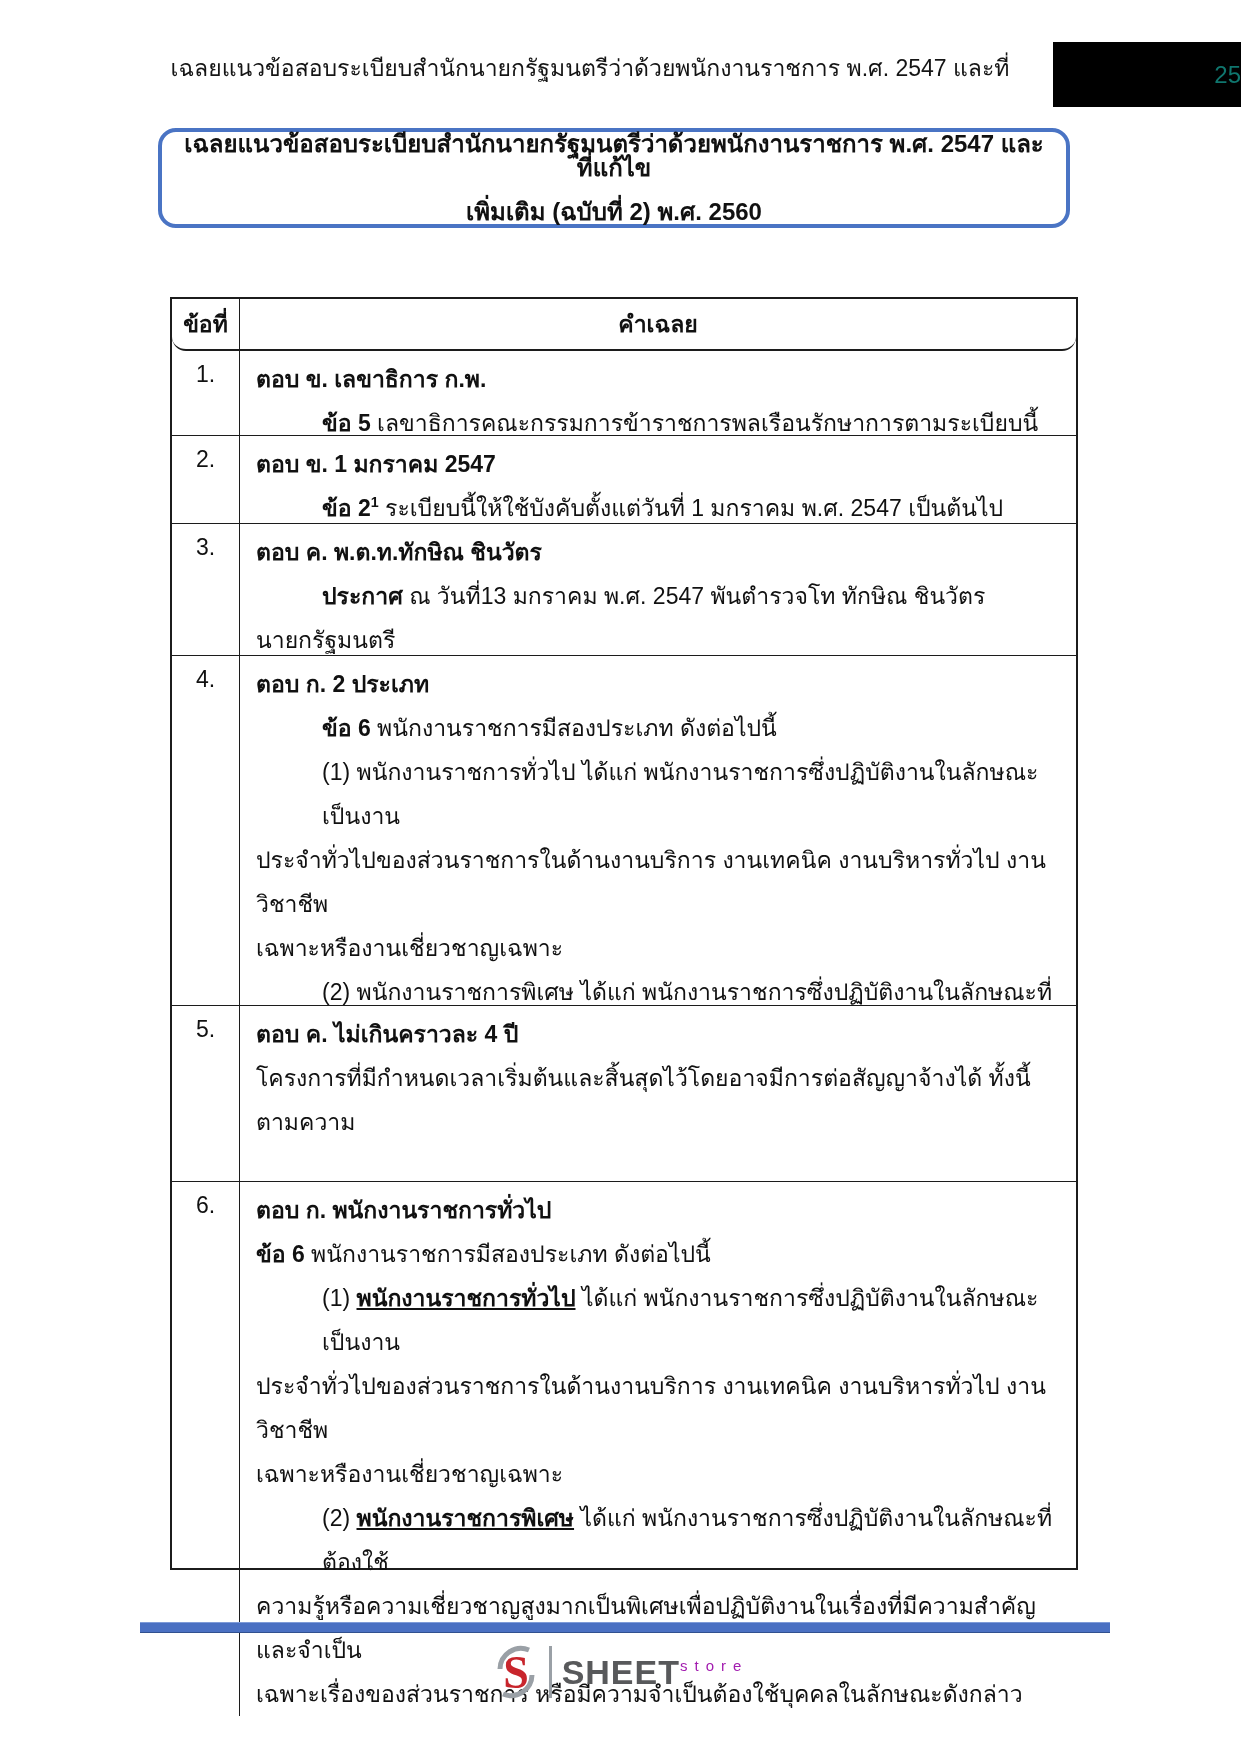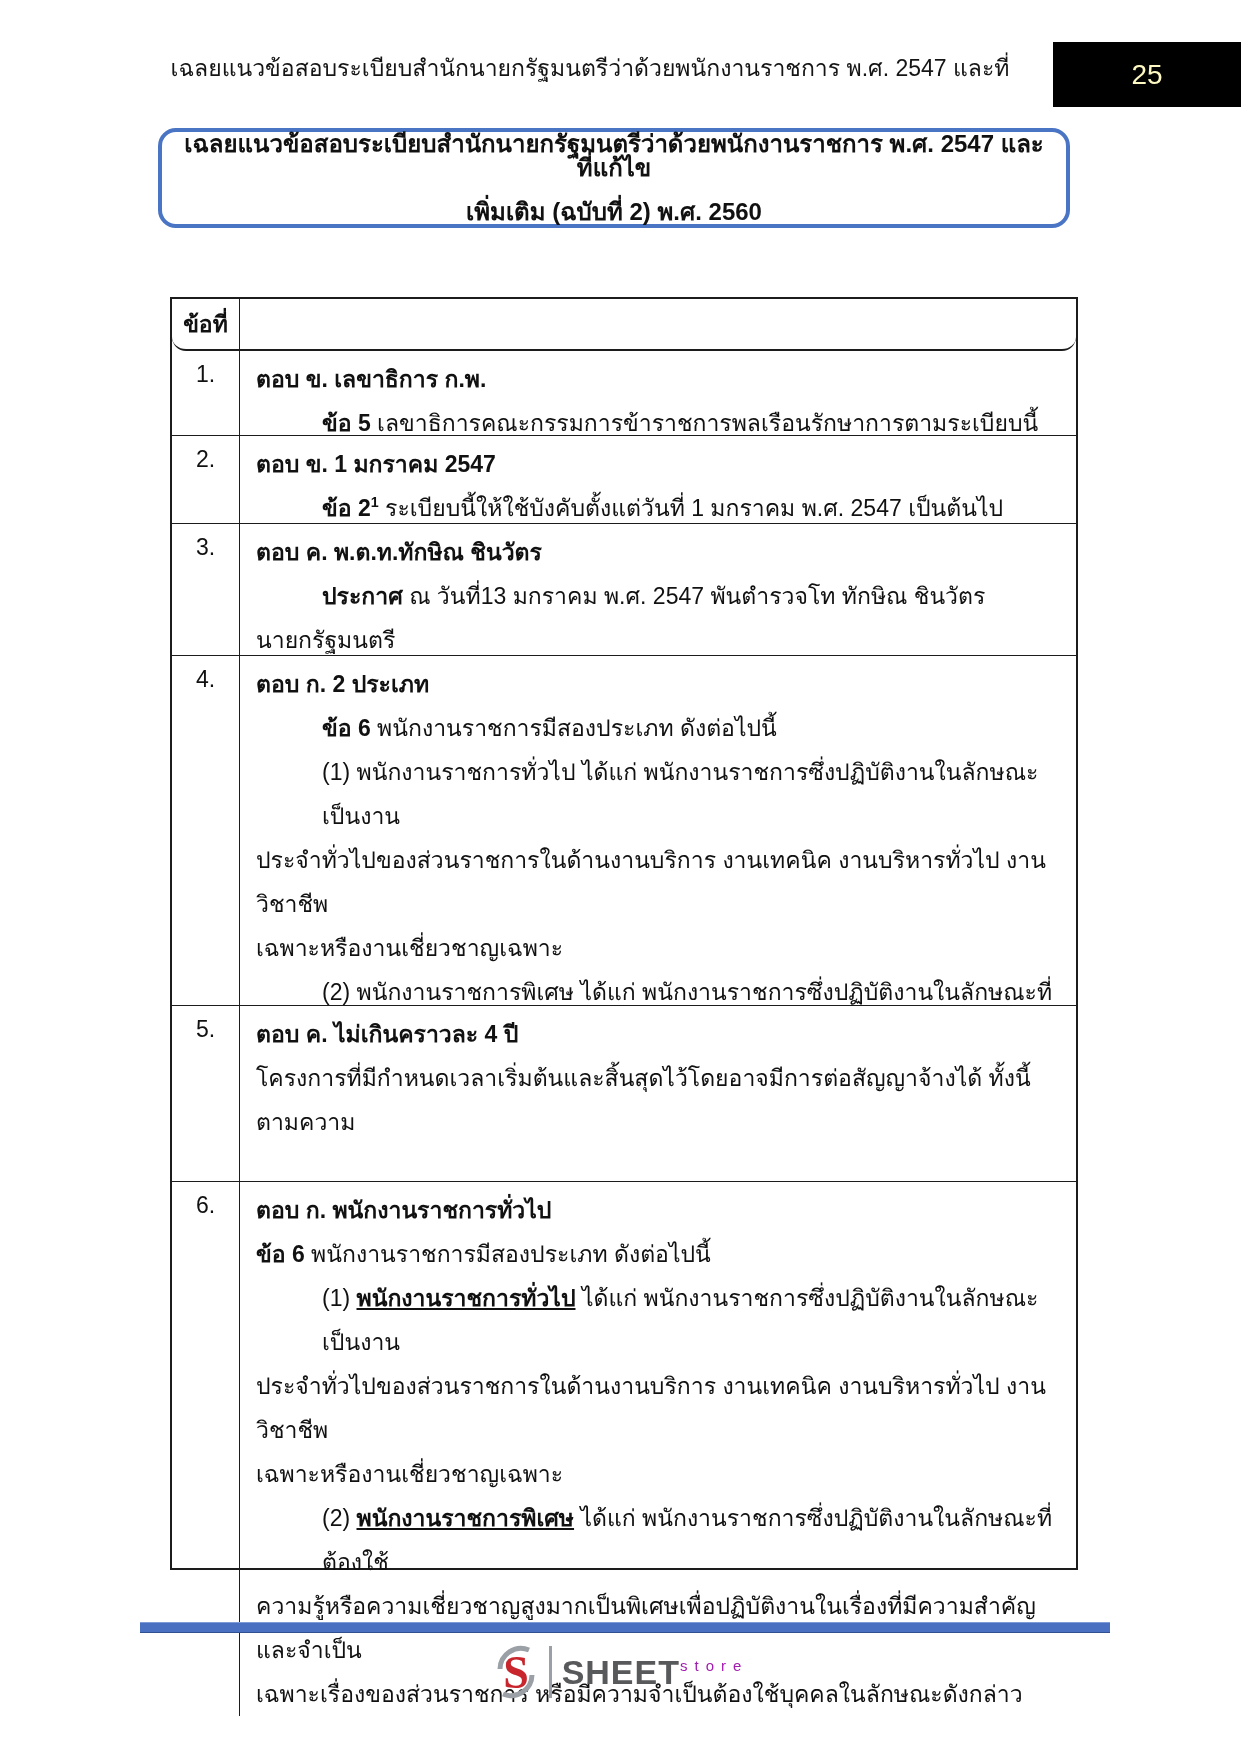--- a/index.html
+++ b/index.html
@@ -11,22 +11,22 @@
     color:#111;
     overflow:hidden;
   }
   
   .running-header{
     position:absolute;top:50px;left:140px;width:900px;
     text-align:center;font-size:23px;color:#151515;
   }
   .page-num-box{
     position:absolute;top:42px;left:1053px;width:188px;height:65px;
-    background:#000;color:#fef9c3;display:flex;align-items:center;justify-content:center;
-    font-size:28px;
+    background:#000;color:#0f766e;display:flex;align-items:center;justify-content:flex-end;
+    font-size:24px;
   }
   
   .title-box{
     position:absolute;top:128px;left:158px;width:912px;height:100px;
     border:4px solid #4a74c4;border-radius:18px;background:#fff;
     display:flex;flex-direction:column;justify-content:center;align-items:center;
     font-weight:bold;font-size:24px;line-height:1;gap:20px;padding:4px 18px;
     box-sizing:border-box;text-align:center;
   }
   
@@ -80,20 +80,21 @@
   </div>
 
   <div class="title-box">
     <div>เฉลยแนวข้อสอบระเบียบสำนักนายกรัฐมนตรีว่าด้วยพนักงานราชการ พ.ศ. 2547 และที่แก้ไข</div>
     <div>เพิ่มเติม (ฉบับที่ 2) พ.ศ. 2560</div>
   </div>
 
   <div class="answer-table">
     <div class="t-header">
       <div class="c-no">ข้อที่</div>
+      <div class="c-ans">คำเฉลย</div>
     </div>
 
     <div style="display:flex;flex-direction:column;flex:1;">
         <div class="t-row" style="height: 85px;">
           <div class="c-no">1.</div>
           <div class="c-ans">
             <div class="line"><span class="seg-b">ตอบ  ข.  เลขาธิการ ก.พ.</span></div>
             <div class="line indent"><span class="seg-b">ข้อ 5</span><span> เลขาธิการคณะกรรมการข้าราชการพลเรือนรักษาการตามระเบียบนี้</span></div>
           </div>
         </div>

